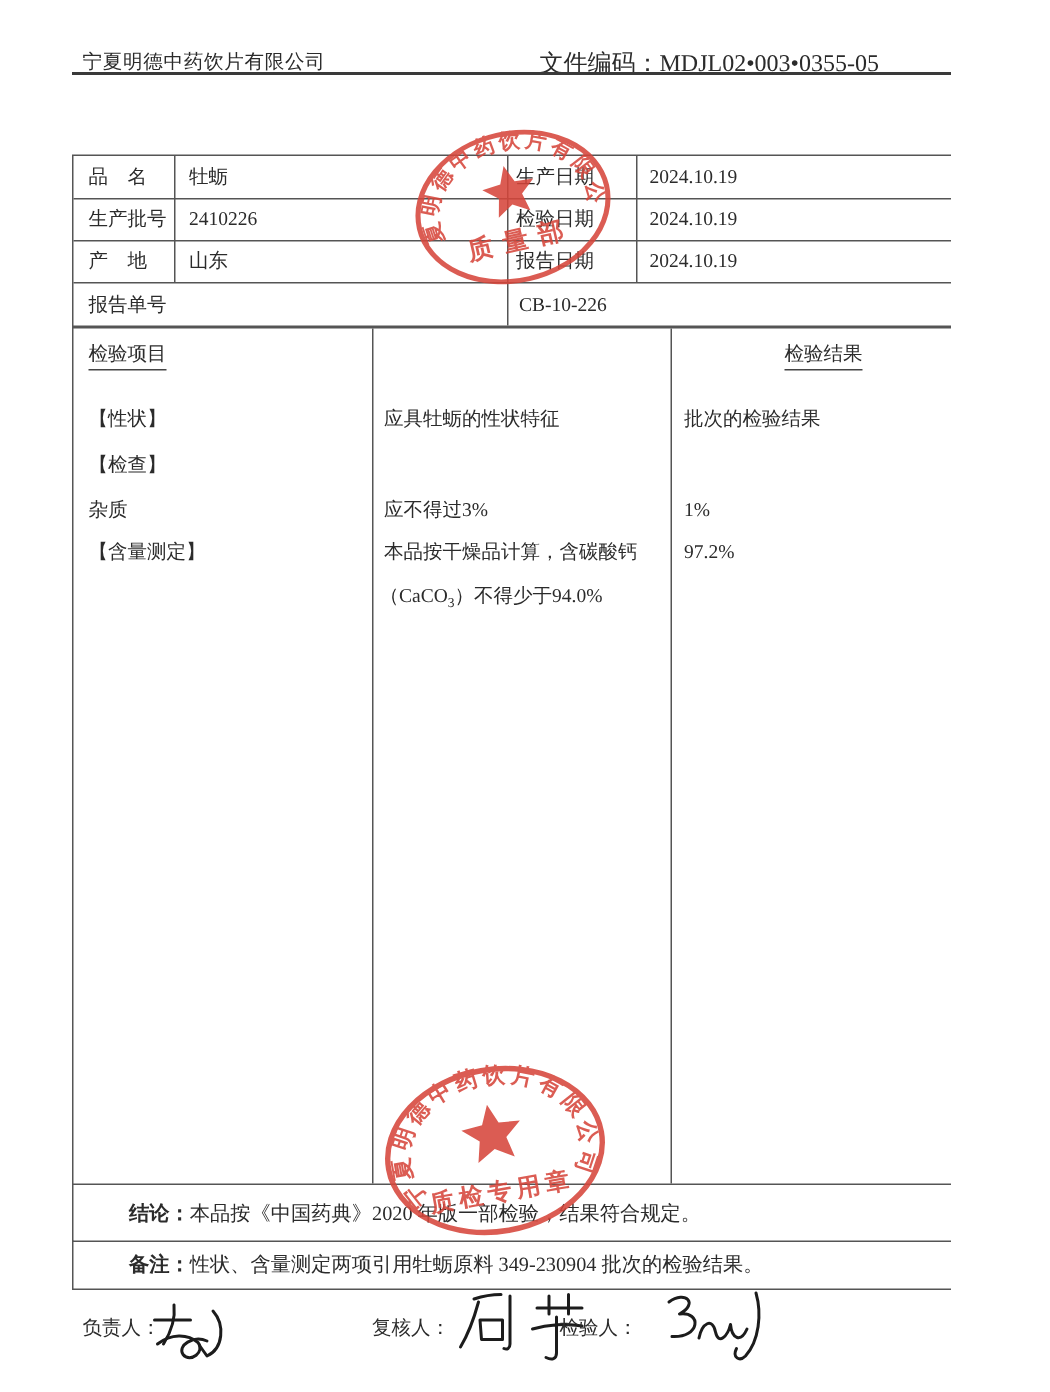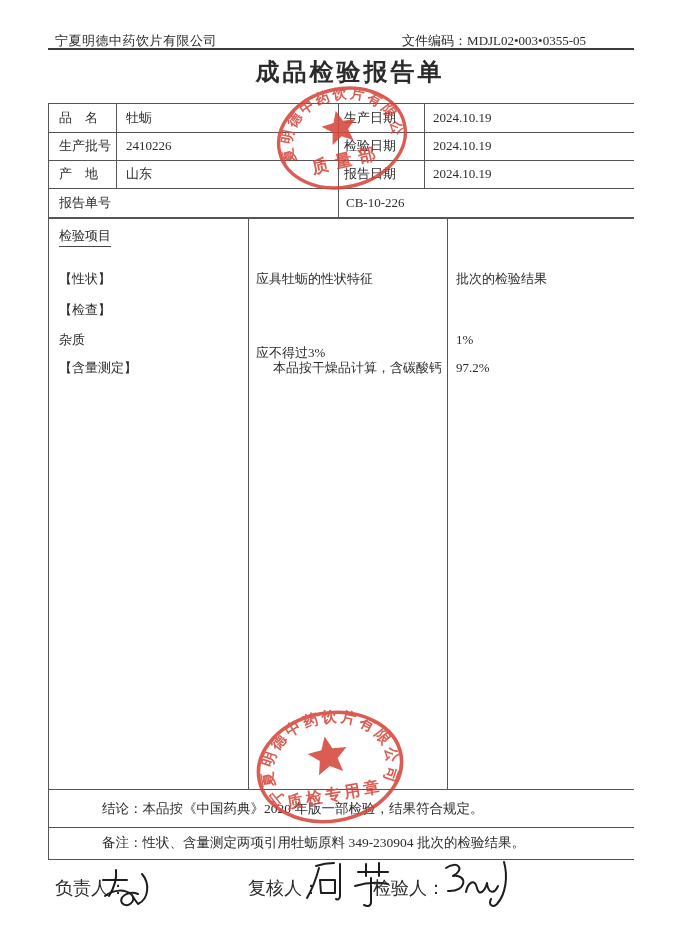--- a/index.html
+++ b/index.html
@@ -4,59 +4,58 @@
 <style>
   html,body{margin:0;padding:0;background:#ffffff;}
   .sheet{
     position:relative;width:634px;height:928px;background:#fff;overflow:hidden;
     font-family:"Liberation Serif","DejaVu Serif",serif;color:#2b2b2b;
   }
   .abs{position:absolute;}
   .t13{font-size:13px;line-height:1.2;}
   
   .company{left:55px;top:32px;font-size:13px;letter-spacing:0.5px;}
-  .doccode{right:48px;top:32px;font-size:13px;}
+  .doccode{right:48px;top:32px;font-size:16px;}
   .header-rule{left:48px;top:48px;width:604px;height:2px;background:#3a3a3a;}
   .title{left:0;top:56px;width:700px;text-align:center;font-size:24px;font-weight:700;letter-spacing:3px;}
   
   .box{border:1px solid #555;box-sizing:border-box;background:transparent;}
   .hline{position:absolute;left:0;height:1px;background:#555;width:100%;}
   .vline{position:absolute;top:0;width:1px;background:#555;}
   .cell{position:absolute;white-space:nowrap;}
   
   .info-table{left:48px;top:103px;width:604px;height:115px;}
   
   .main-table{left:48px;top:218px;width:604px;height:572px;}
   .underlined{display:inline-block;border-bottom:1px solid #444;padding-bottom:2px;}
   .center-col{text-align:center;}
   sub.chem{font-size:9px;}
   
   .concl-box{left:48px;top:790px;width:604px;height:38px;border-top:none;}
   .remark-box{left:48px;top:827px;width:604px;height:33px;border-top:none;}
   .concl-text{left:37px;top:0;line-height:37px;font-size:13.5px;}
   .remark-text{left:37px;top:0;line-height:32px;font-size:13.5px;}
-  .lbl-bold{font-weight:400;margin-left:16px;}
+  .lbl-bold{font-weight:700;}
   
-  .sig-label{font-size:18px;font-family:Liberation Serif, serif;}
+  .sig-label{font-size:13px;font-family:Liberation Serif, serif;}
   .sig-svg path{fill:none;stroke:#1c1c1c;stroke-width:2;stroke-linecap:round;stroke-linejoin:round;}
   
   .stamp{pointer-events:none;opacity:0.87;}
   .stamp text{font-family:"Liberation Serif","DejaVu Serif",serif;}
 </style>
 </head>
 <body>
 
 <div class="sheet">
 
   <div class="abs company">宁夏明德中药饮片有限公司</div>
   <div class="abs doccode">
     <span>文件编码：</span><span>MDJL02•003•0355-05</span>
   </div>
   <div class="abs header-rule"></div>
-  <div class="abs title">成品检验报告单</div>
 
   <div class="abs box info-table">
     <div class="hline" style="top:28px"></div>
     <div class="hline" style="top:56px"></div>
     <div class="hline" style="top:84px"></div>
     <div class="vline" style="left:67px;height:84px"></div>
     <div class="vline" style="left:289px;height:113px"></div>
     <div class="vline" style="left:375px;height:84px"></div>
 
     <div class="cell t13" style="left:10px;top:0;line-height:28px">品　名</div>
@@ -76,35 +75,37 @@
 
     <div class="cell t13" style="left:10px;top:84px;line-height:30px">报告单号</div>
     <div class="cell t13" style="left:297px;top:84px;line-height:30px">CB-10-226</div>
   </div>
 
   <div class="abs box main-table">
     <div class="vline" style="left:199px;height:570px"></div>
     <div class="vline" style="left:398px;height:570px"></div>
 
     <div class="cell t13" style="left:10px;top:9px"><span class="underlined">检验项目</span></div>
+    <div class="cell t13" style="left:398px;top:9px;width:204px;text-align:center"><span class="underlined">检验结果</span></div>
 
     <div class="cell t13" style="left:10px;top:52px">【性状】</div>
     <div class="cell t13" style="left:207px;top:52px">应具牡蛎的性状特征</div>
     <div class="cell t13" style="left:407px;top:52px">批次的检验结果</div>
 
     <div class="cell t13" style="left:10px;top:83px">【检查】</div>
 
     <div class="cell t13" style="left:10px;top:113px">杂质</div>
-    <div class="cell t13" style="left:207px;top:126px">应不得过3%</div>
+    <div class="cell t13" style="left:207px;top:113px">应不得过3%</div>
     <div class="cell t13" style="left:407px;top:113px">1%</div>
 
     <div class="cell t13" style="left:10px;top:141px">【含量测定】</div>
-    <div class="cell t13" style="left:224px;top:141px">本品按干燥品计算，含碳酸钙</div>
+    <div class="cell t13" style="left:207px;top:141px">本品按干燥品计算，含碳酸钙</div>
     <div class="cell t13" style="left:407px;top:141px">97.2%</div>
 
+    <div class="cell t13" style="left:204px;top:170px"><span>（CaCO</span><sub class="chem">3</sub><span>）不得少于94.0%</span></div>
   </div>
 
   <div class="abs box concl-box">
     <div class="cell concl-text"><span class="lbl-bold">结论：</span><span>本品按《中国药典》2020 年版一部检验，结果符合规定。</span></div>
   </div>
 
   <div class="abs box remark-box">
     <div class="cell remark-text"><span class="lbl-bold">备注：</span><span>性状、含量测定两项引用牡蛎原料 349-230904 批次的检验结果。</span></div>
   </div>
 

